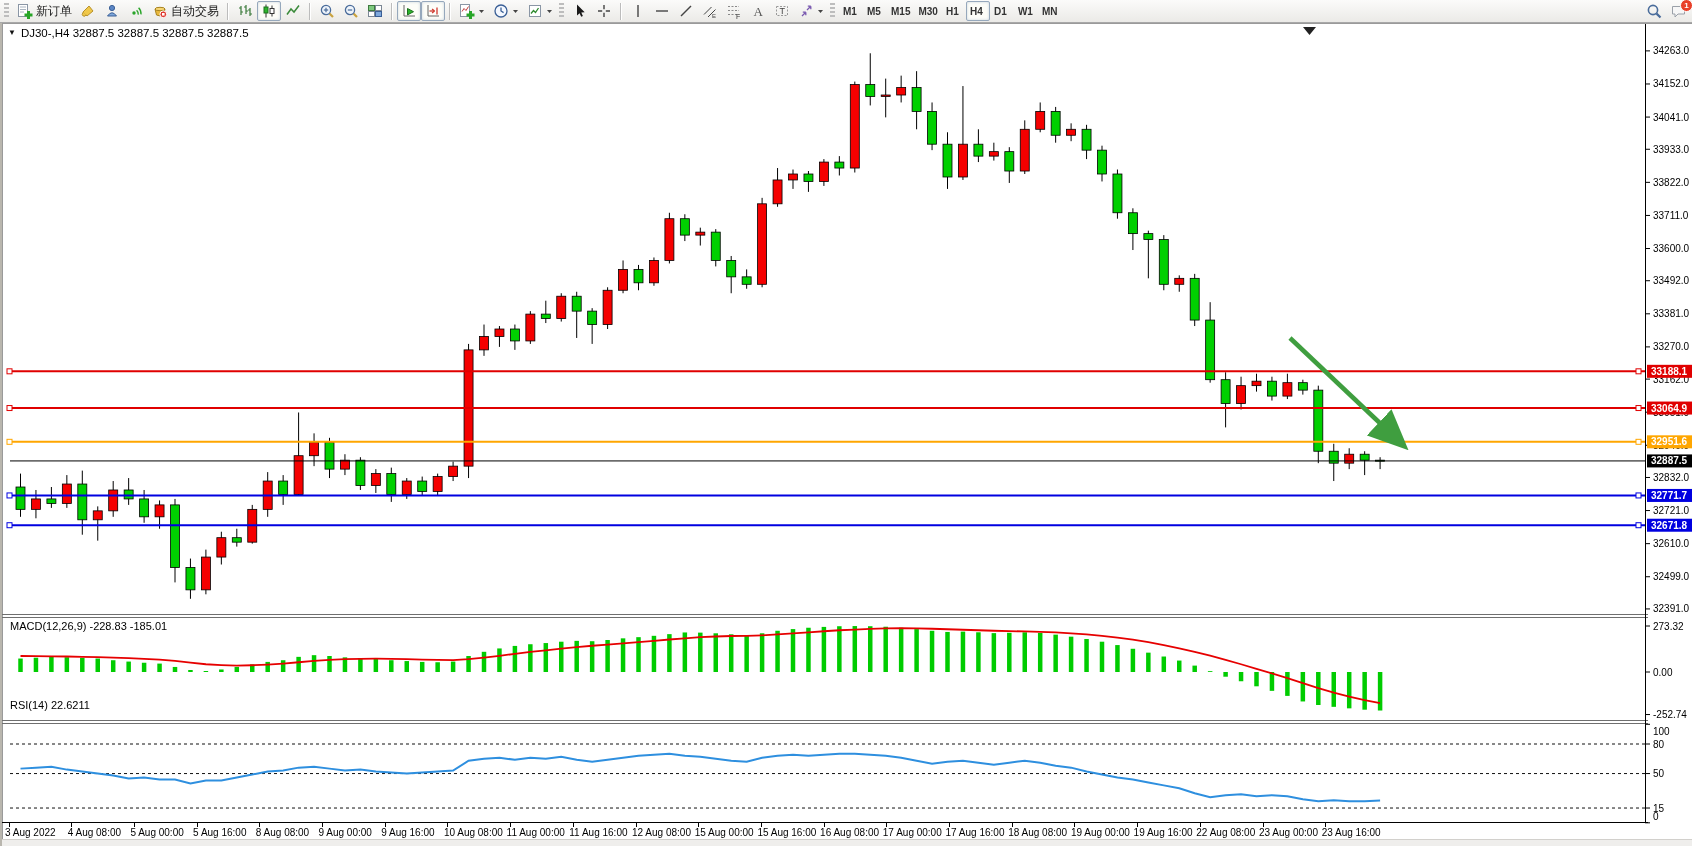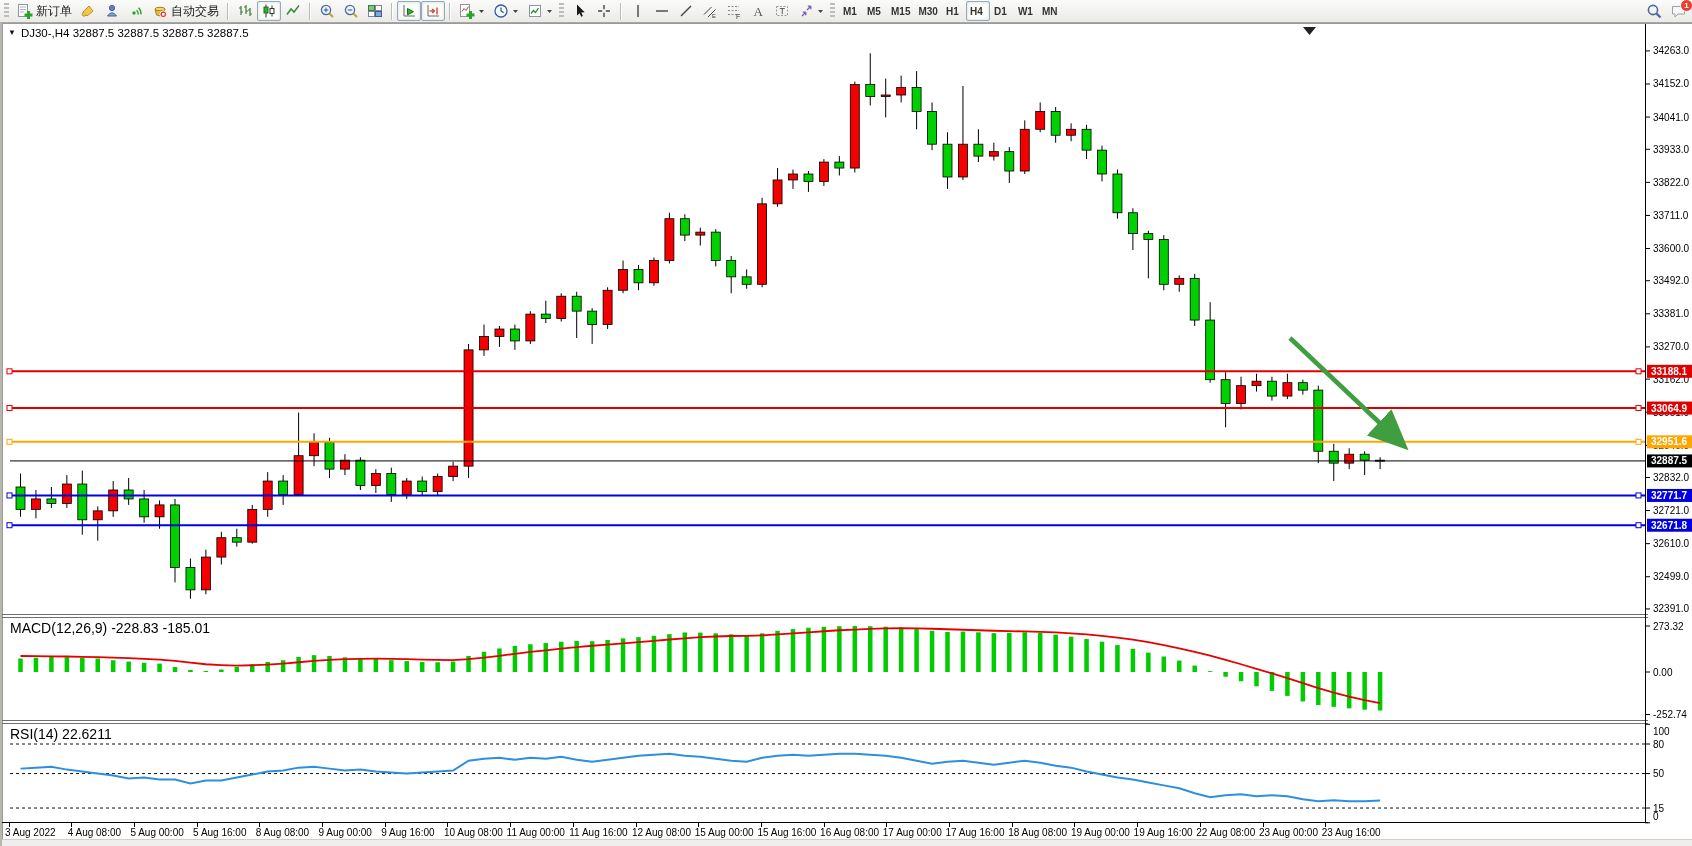--- a/index.html
+++ b/index.html
@@ -25,21 +25,21 @@
   .noti-badge{position:absolute;top:-3px;right:-4px;background:#e8402a;color:#fff;
     font-size:8px;font-weight:bold;border-radius:50%;width:11px;height:11px;
     display:flex;align-items:center;justify-content:center;border:1px solid #fff}
   
   #chart{position:absolute;left:0;top:23px;width:1692px;height:823px;background:#fff;
     border-left:2px solid #b9b6ae;box-sizing:border-box}
   #chart-svg{position:absolute;left:0;top:0}
   .chart-title{position:absolute;left:6px;top:4px;font-size:11.5px;color:#000;
     display:flex;align-items:center;gap:5px;z-index:3}
   .chart-title .tri{font-size:8px;line-height:1;color:#111}
-  .pane-label{position:absolute;left:8px;font-size:14px;color:#000;z-index:3}
+  .pane-label{position:absolute;left:8px;font-size:11px;color:#000;z-index:3}
   .status-strip{position:absolute;left:0;bottom:0;width:100%;height:6px;
     background:#efeeec;border-top:1px solid #d2d0cc}
 </style>
 </head>
 <body>
 
 <div id="app">
   <div id="toolbar">
       <div class="tb-grip"></div>
       <div class="tb-btn">
@@ -710,16 +710,16 @@
           </marker>
         </defs>
         <line x1="1288" y1="315" x2="1400" y2="421" stroke="#3f9e3f" stroke-width="4.5" marker-end="url(#ah)"></line>
         <path d="M1301 4 h13 l-6.5 8 z" fill="#222" transform="translate(0,0)"></path>
       </svg>
     <div class="chart-title">
       <span class="tri">▼</span>
       <span>DJ30-,H4  32887.5 32887.5 32887.5 32887.5</span>
     </div>
     <div class="pane-label" style="top:597px">MACD(12,26,9) -228.83 -185.01</div>
-    <div class="pane-label" style="top:703px">RSI(14) 22.6211</div>
+    <div class="pane-label" style="top:676px">RSI(14) 22.6211</div>
     <div class="status-strip"></div>
   </div>
 </div>
 
 </body></html>

